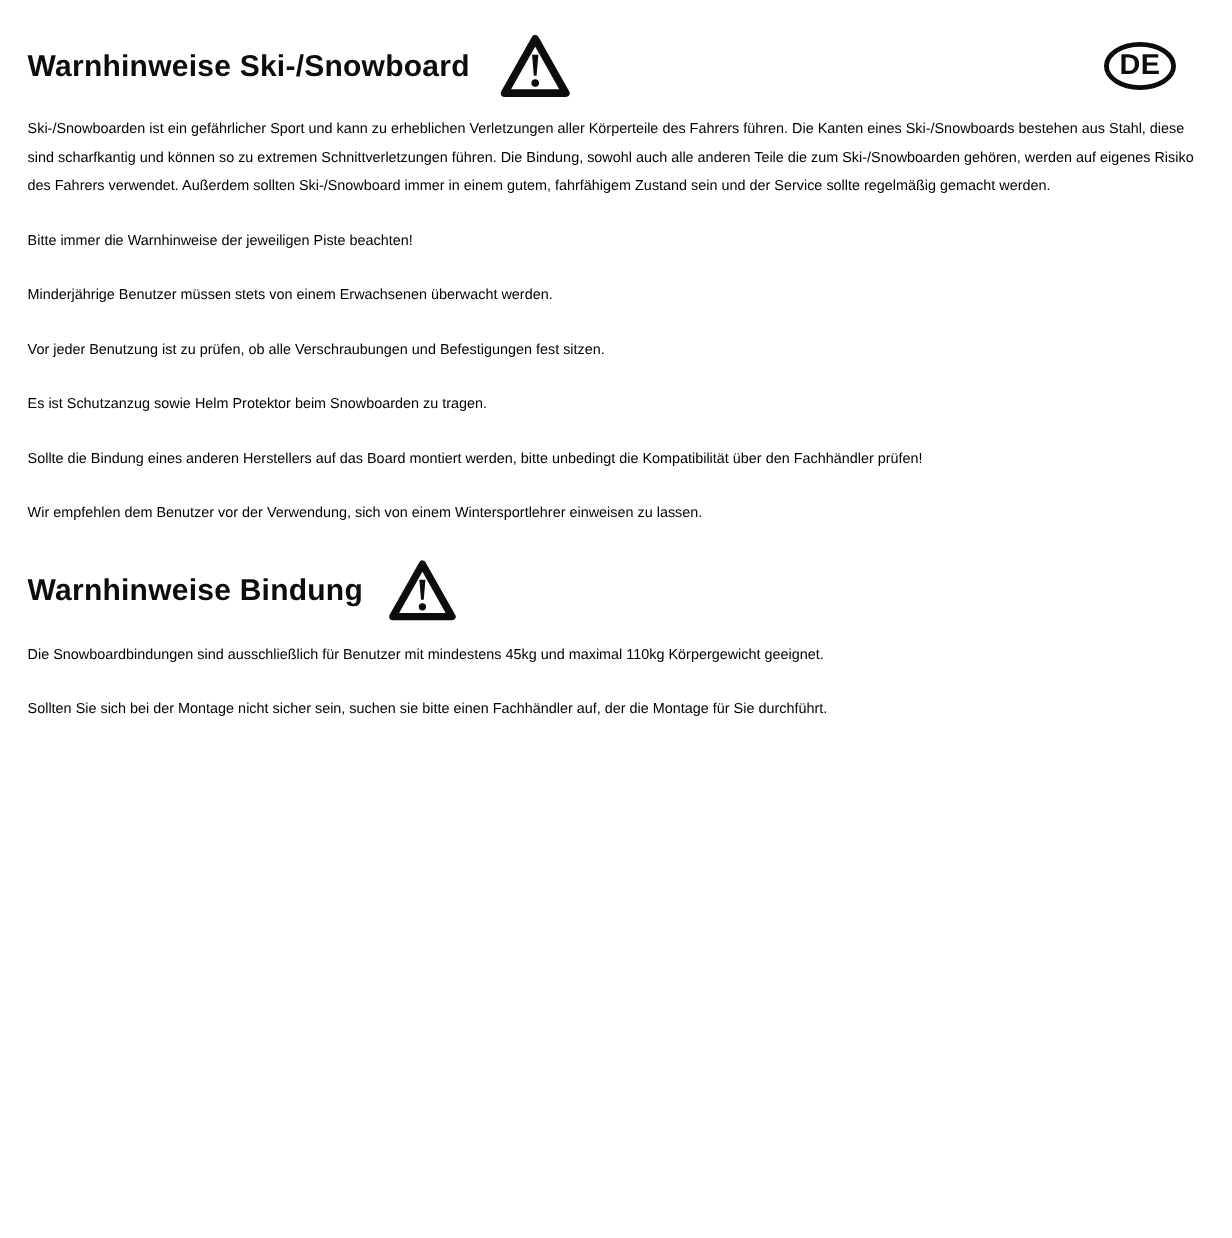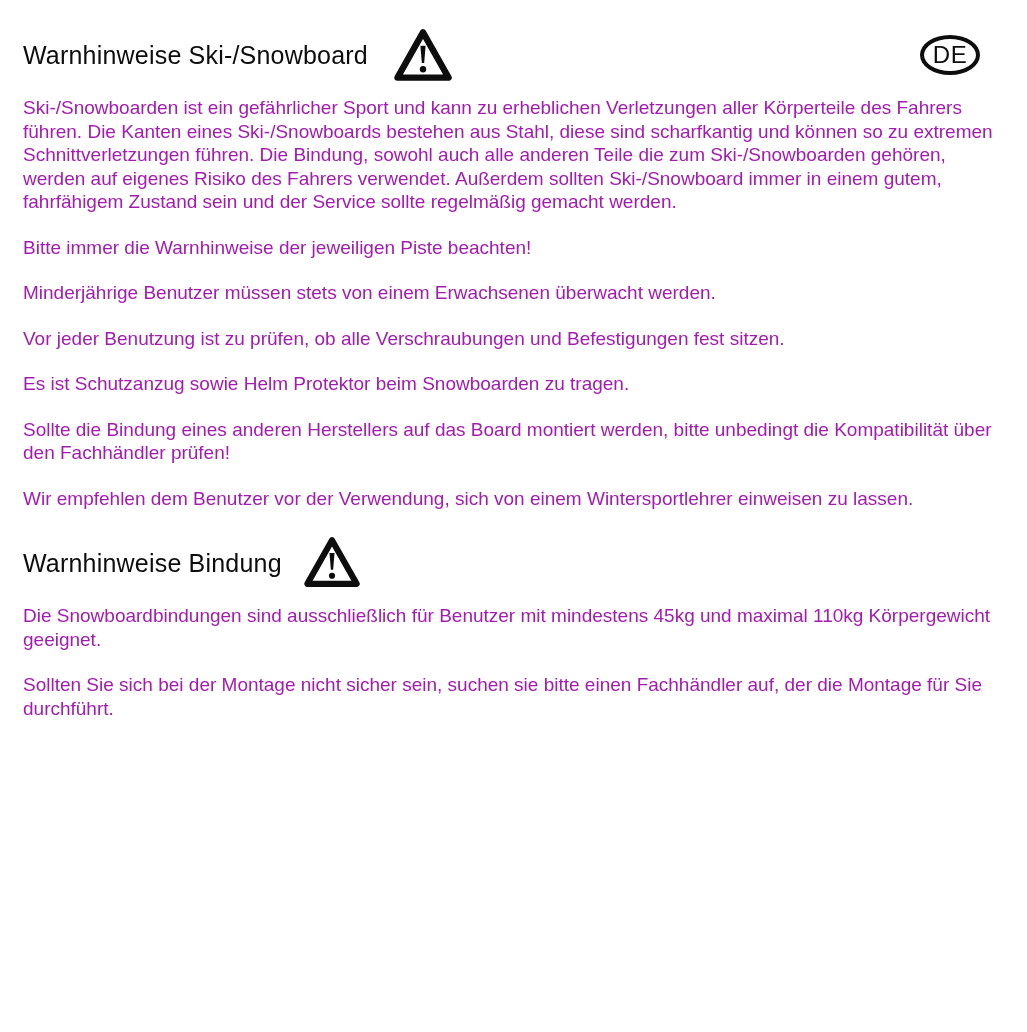--- a/index.html
+++ b/index.html
@@ -20,47 +20,47 @@
   .heading-row {
     display: flex;
     align-items: center;
     gap: 26px;
     height: 58px;
     margin-bottom: 12px;
   }
   .heading-row.second { margin-top: 24px; gap: 22px; }
   h1, h2 {
     font-size: 25px;
-    font-weight: normal;
+    font-weight: bold;
     letter-spacing: 0.2px;
     color: #0d0d0d;
     white-space: nowrap;
     text-align: center;
   }
   .warn-triangle { width: 58px; height: 56px; flex: 0 0 auto; }
   .body-text p {
     width: 985px;
-    font-size: 19px;
+    font-size: 12px;
     line-height: 23.5px;
     margin-bottom: 22px;
-    color: #a21caf;
+    color: #000000;
   }
   .lang-badge {
     position: absolute;
     top: 35px;
     right: 47px;
     width: 60px;
     height: 40px;
     border: 4px solid #0d0d0d;
     border-radius: 50%;
     display: flex;
     align-items: center;
     justify-content: center;
     font-size: 24px;
-    font-weight: normal;
+    font-weight: bold;
     letter-spacing: 0.5px;
     color: #0d0d0d;
   }
 </style>
 </head>
 <body>
 
 <div class="page">
 
   <div class="lang-badge">DE</div>

